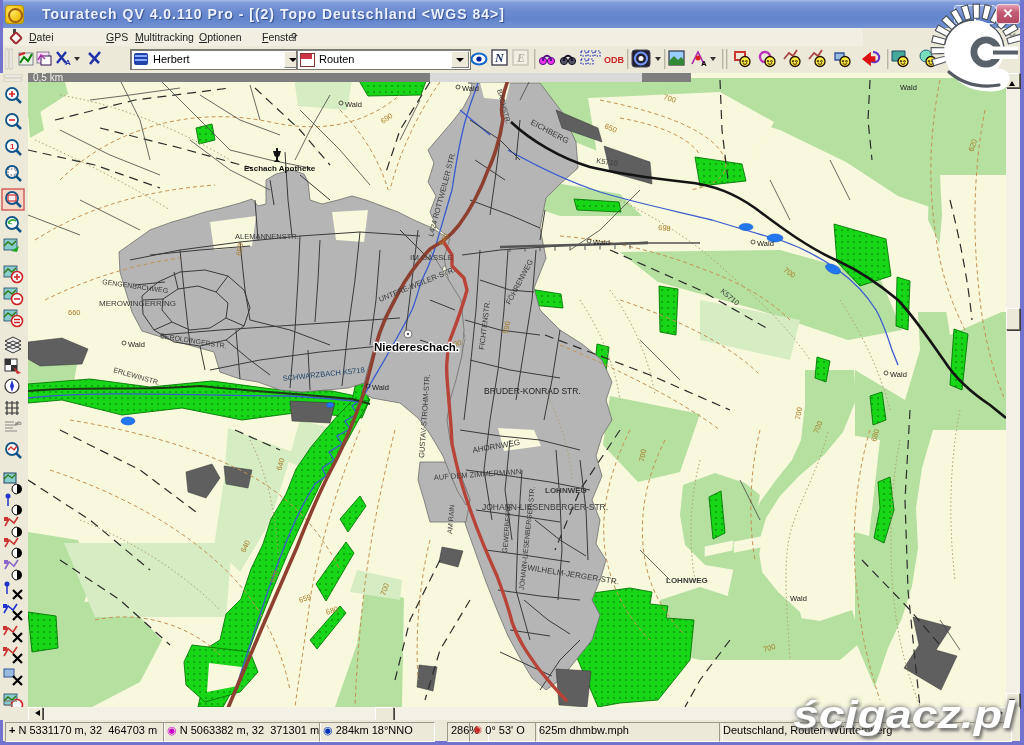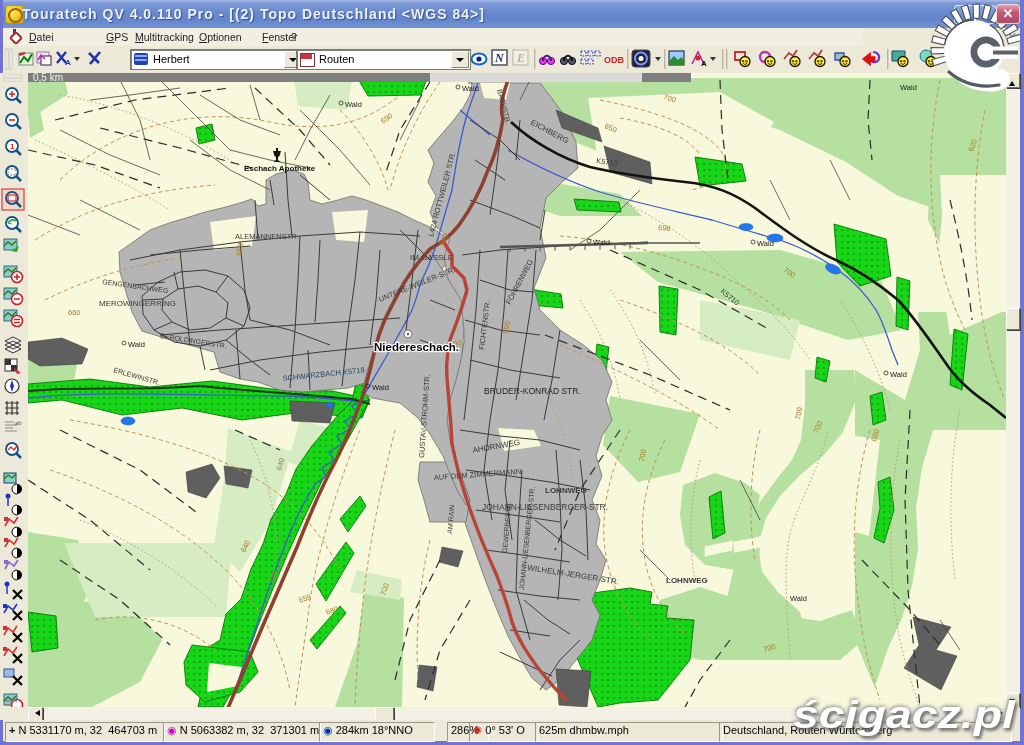--- a/index.html
+++ b/index.html
@@ -1,21 +1,21 @@
 <!DOCTYPE html>
 <html><head>
 <meta charset="utf-8">
 <style>
   html,body{margin:0;padding:0;}
   body{width:1024px;height:745px;position:relative;overflow:hidden;
        font-family:"Liberation Sans", sans-serif;background:#ece9d8;}
   .abs{position:absolute;}
   #titlebar{left:0;top:0;width:1024px;height:28px;
     background:linear-gradient(#a5bbe8 0%,#7e9ad8 10%,#6989ce 45%,#6285cc 70%,#7493d4 100%);}
-  #titletext{left:22px;top:6px;color:#eef2ff;font-size:14px;font-weight:bold;
+  #titletext{left:42px;top:6px;color:#eef2ff;font-size:14px;font-weight:bold;
     text-shadow:1px 1px 1px #35508c; letter-spacing:1.0px;}
   #qvicon{left:5px;top:5px;width:17px;height:17px;border-radius:3px;
     background:radial-gradient(circle at 35% 35%, #ffe95e, #f2c214 60%, #caa50a);
     border:1px solid #b89608;}
   #qvicon div{position:absolute;left:2px;top:2px;width:11px;height:11px;border-radius:50%;
     border:2px solid #a06010;}
   #borderL{left:0;top:0;width:3px;height:745px;background:#7272cf;}
   #borderR{left:1020px;top:0;width:4px;height:745px;background:#7272cf;}
   #borderB{left:0;top:741px;width:1024px;height:4px;background:#7272cf;}
   #menubar{left:3px;top:28px;width:860px;height:18px;background:#f1efe2;

